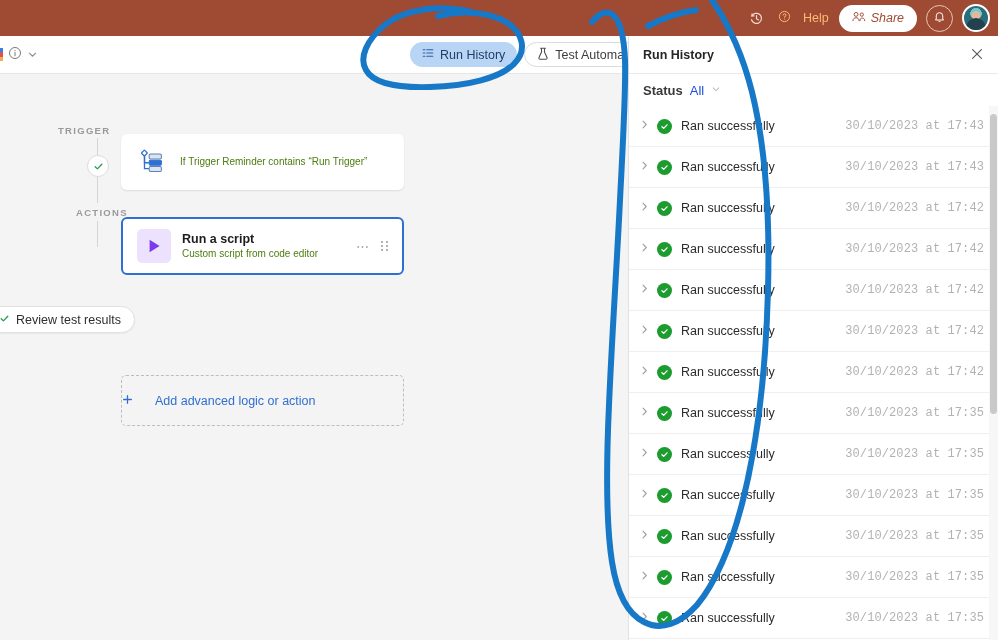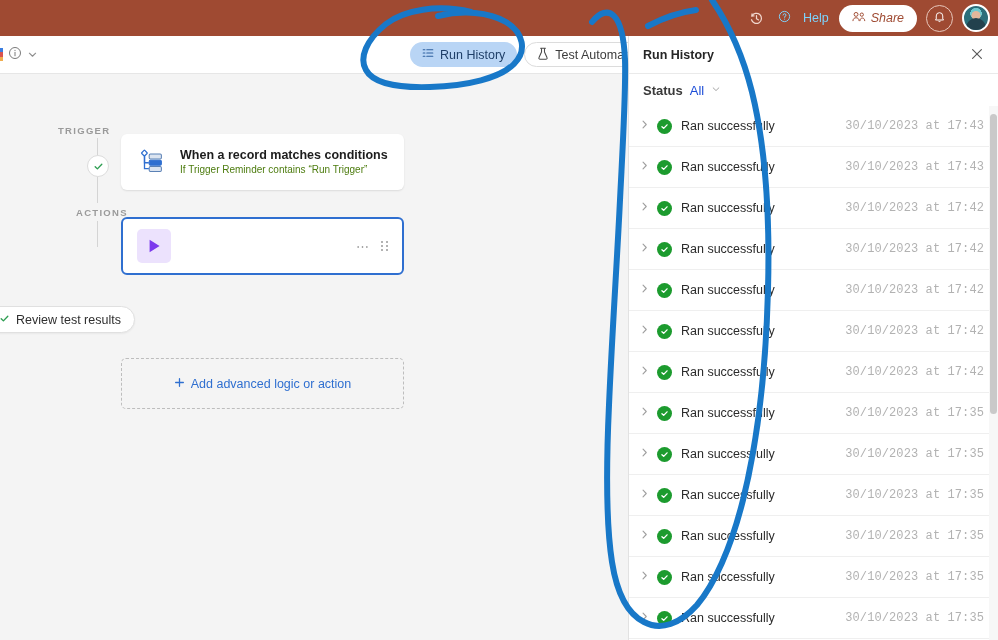--- a/index.html
+++ b/index.html
@@ -18,21 +18,21 @@
     display: flex; align-items: center; justify-content: flex-end;
     padding-right: 8px;
   }
   .tb-icon-btn {
     width: 26px; height: 26px; border-radius: 50%;
     display: flex; align-items: center; justify-content: center;
     color: #f2d8cf; margin-right: 4px;
   }
   .tb-help {
     display: flex; align-items: center; gap: 12px;
-    color: #7dd3fc; font-size: 12.5px; margin-right: 10px; margin-left: 4px;
+    color: #fdba74; font-size: 12.5px; margin-right: 10px; margin-left: 4px;
   }
   .tb-share {
     display: flex; align-items: center; gap: 5px;
     background: #ffffff; color: #9f4a32;
     border-radius: 14px; height: 27px; padding: 0 13px;
     font-size: 12.5px; font-weight: 500; margin-right: 9px; font-style: italic;
   }
   .tb-bell {
     width: 27px; height: 27px; border-radius: 50%;
     border: 1.4px solid #e8c7bb; background: transparent;
@@ -119,24 +119,24 @@
                display:flex; align-items:center; justify-content:center; }
   .card-icon.script { background:#ece2fd; border-radius:5px; }
   .card-title { font-size: 12.5px; font-weight: 700; color: #1d1d1d; line-height: 1.35; }
   .card-sub   { font-size: 10px; color: #4d7c0f; line-height: 1.4; }
   .card-tools { margin-left: auto; display: flex; align-items: center; gap: 12px;
                 color: #8b8b8b; font-size: 13px; }
   .dots-grid { display:grid; grid-template-columns: 2px 2px; gap:2px 3px; }
   .dots-grid i { width:2px; height:2px; background:#9a9a9a; display:block; border-radius:50%; }
 
   .add-box {
-    position: absolute; left: 121px; top: 284px; width: 283px; height: 51px;
+    position: absolute; left: 121px; top: 301px; width: 283px; height: 51px;
     border: 1px dashed #bdbdbd; border-radius: 5px;
-    display: flex; align-items: center; justify-content: center;
-    gap: 6px; color: #2f6fd0; font-size: 12.5px;
+    display: flex; align-items: center; justify-content: flex-start;
+    gap: 22px; color: #2f6fd0; font-size: 12.5px;
   }
 
   
   .rh-panel {
     position: absolute; left: 628px; top: 36px; width: 370px; height: 604px;
     background: #ffffff; border-left: 1px solid #e2e2e2;
   }
   .rh-header {
     height: 38px; display: flex; align-items: center;
     padding: 0 14px; border-bottom: 1px solid #eaeaea;
@@ -296,30 +296,33 @@
         <svg width="30" height="30" viewBox="0 0 32 32" fill="none">
           <rect x="13" y="7.5" width="13" height="5.2" rx="1.2" fill="#dbe4f0" stroke="#5b81b5" stroke-width="1.1"></rect>
           <rect x="13" y="14.2" width="13" height="5.2" rx="1.2" fill="#2f6fd0" stroke="#2f6fd0" stroke-width="1.1"></rect>
           <rect x="13" y="20.9" width="13" height="5.2" rx="1.2" fill="#dbe4f0" stroke="#5b81b5" stroke-width="1.1"></rect>
           <path d="M8 8.6v14.4h4.6" stroke="#2f6fd0" stroke-width="1.4" fill="none"></path>
           <path d="M8 10.2v6.6h4.6" stroke="#2f6fd0" stroke-width="1.4" fill="none"></path>
           <rect x="5.6" y="4.2" width="4.6" height="4.6" rx="0.6" transform="rotate(45 7.9 6.5)" fill="#ffffff" stroke="#2f6fd0" stroke-width="1.3"></rect>
         </svg>
       </span>
       <span>
-        <div class="card-title">When a record matches conditions</div>
         <div class="card-sub">If Trigger Reminder contains “Run Trigger”</div>
       </span>
     </div>
 
     <div class="card action">
       <span class="card-icon script">
         <svg width="18" height="18" viewBox="0 0 18 18" fill="#7c3aed">
           <path d="M4.6 2.8 14.6 9l-10 6.2V2.8Z"></path>
         </svg>
+      </span>
+      <span>
+        <div class="card-title">Run a script</div>
+        <div class="card-sub">Custom script from code editor</div>
       </span>
       <span class="card-tools">
         <span>⋯</span>
         <span class="dots-grid">
           <i></i>
             <i></i>
             <i></i>
             <i></i>
             <i></i>
             <i></i>

